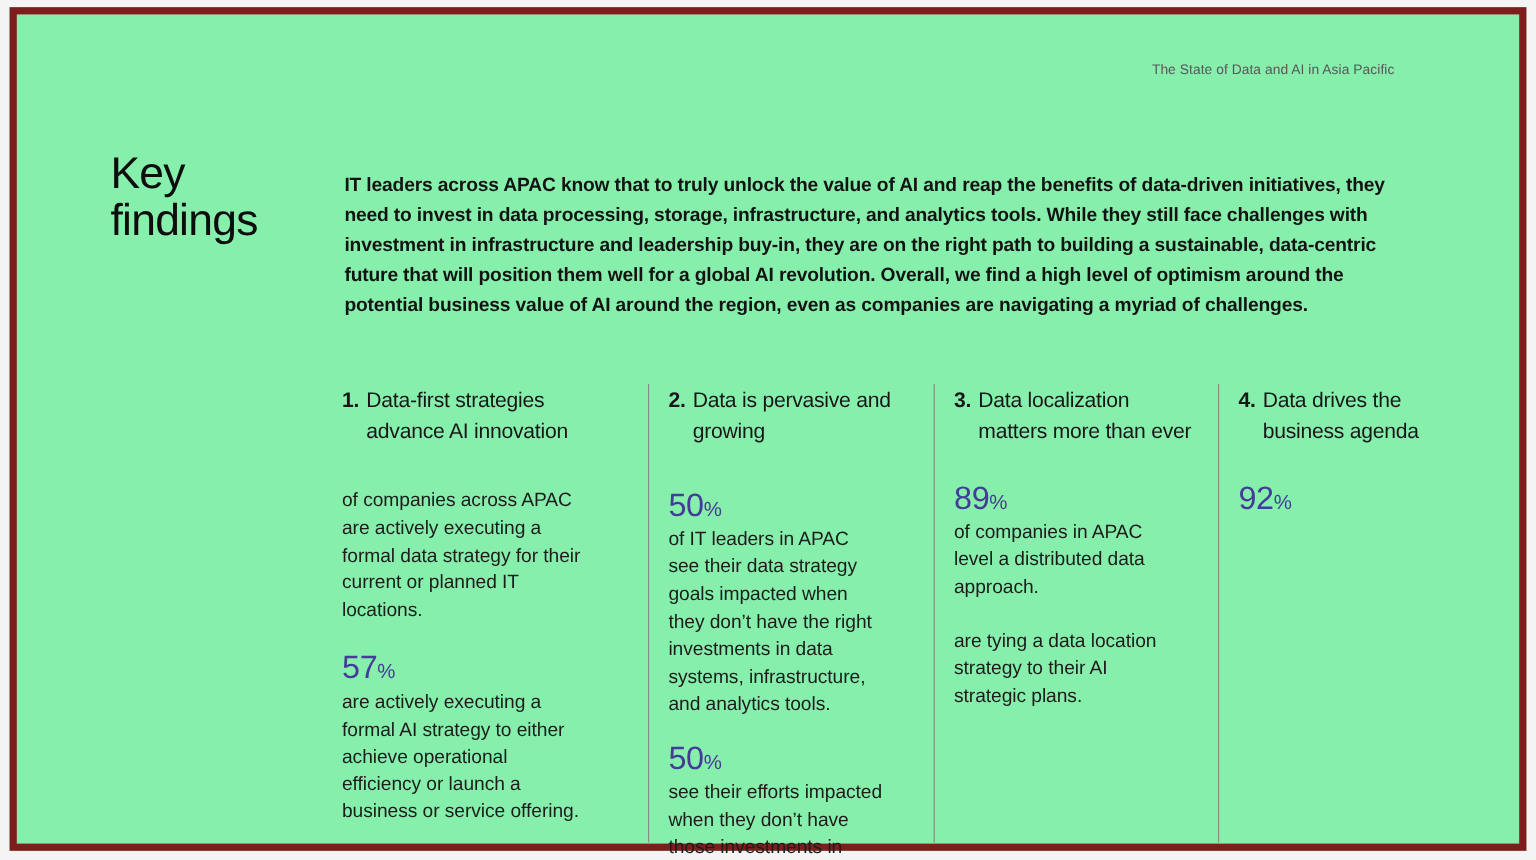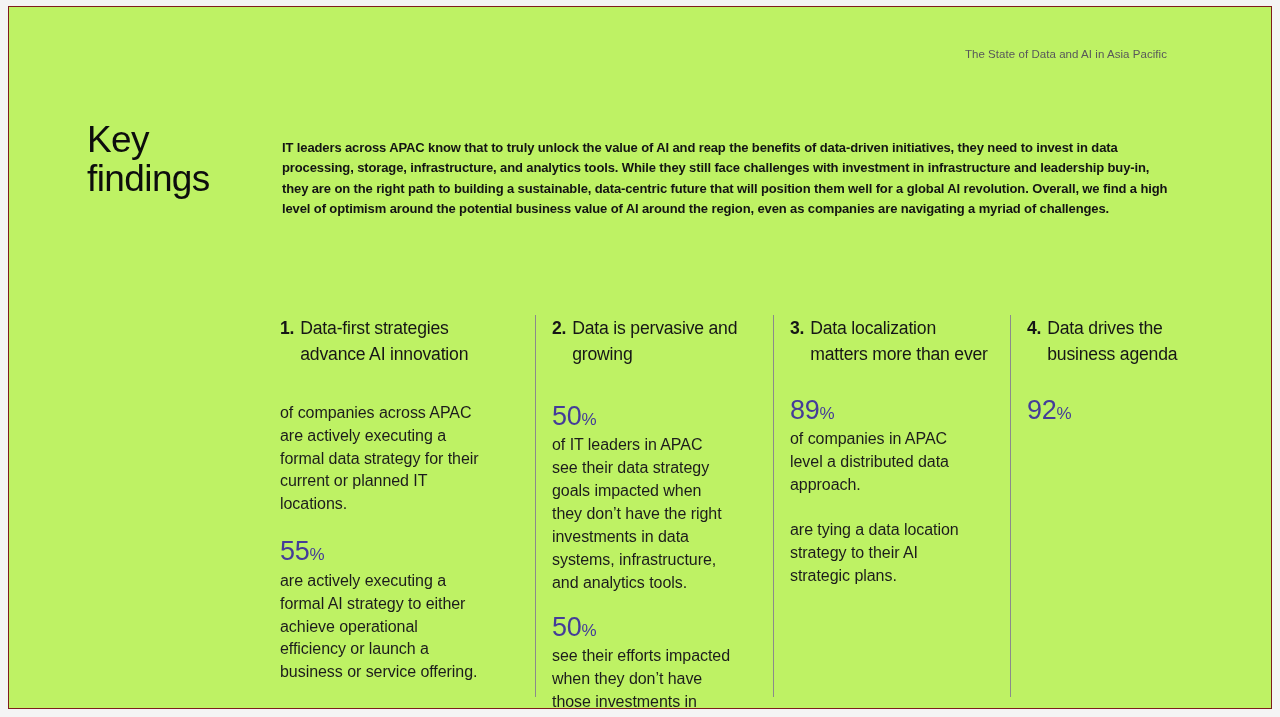--- a/index.html
+++ b/index.html
@@ -13,22 +13,22 @@
     overflow: hidden;
     font-family: "Liberation Sans", sans-serif;
   }
 
   .slide {
     position: absolute;
     left: 8px;
     top: 6px;
     width: 1264px;
     height: 703px;
-    background: #bef264;
-    border: 1px solid #7f1d1d;
+    background: #86efac;
+    border: 6px solid #7f1d1d;
     box-sizing: border-box;
   }
 
   .doc-header {
     position: absolute;
     right: 104px;
     top: 41px;
     font-size: 11.5px;
     color: #58585a;
     letter-spacing: 0.05px;
@@ -45,21 +45,21 @@
     line-height: 1.06;
     color: #0d0d0d;
     letter-spacing: -0.6px;
   }
 
   .intro {
     position: absolute;
     left: 273px;
     top: 131px;
     width: 893px;
-    font-size: 13px;
+    font-size: 16px;
     font-weight: bold;
     line-height: 1.56;
     color: #131313;
     letter-spacing: -0.12px;
   }
 
   .columns {
     position: absolute;
     left: 271px;
     top: 308px;
@@ -152,21 +152,21 @@
     <div class="col col-1">
       <div class="col-head">
         <span class="col-num">1.</span>
         <span class="col-title">Data-first strategies advance AI innovation</span>
       </div>
       <div class="stats">
         <div class="stat">
           <div class="stat-desc">of companies across APAC are actively executing a formal data strategy for their current or planned IT locations.</div>
         </div>
         <div class="stat">
-          <div class="stat-value"><span>55</span><span class="stat-unit">%</span></div>
+          <div class="stat-value"><span>57</span><span class="stat-unit">%</span></div>
           <div class="stat-desc">are actively executing a formal AI strategy to either achieve operational efficiency or launch a business or service offering.</div>
         </div>
       </div>
     </div>
 
     <div class="col col-2">
       <div class="col-head">
         <span class="col-num">2.</span>
         <span class="col-title">Data is pervasive and growing</span>
       </div>

